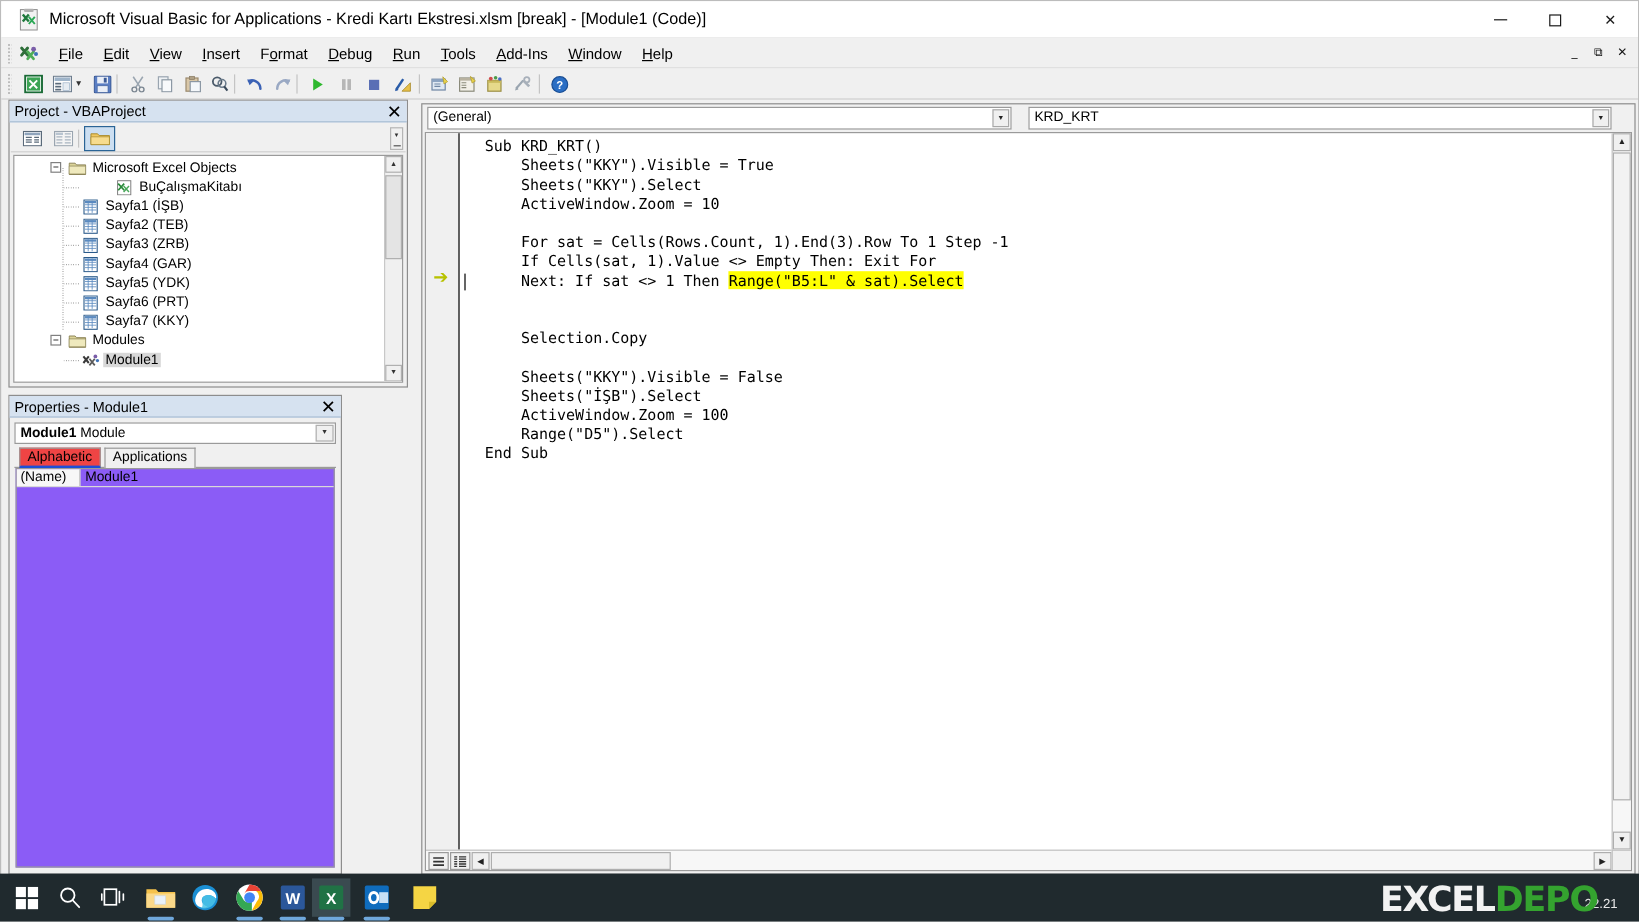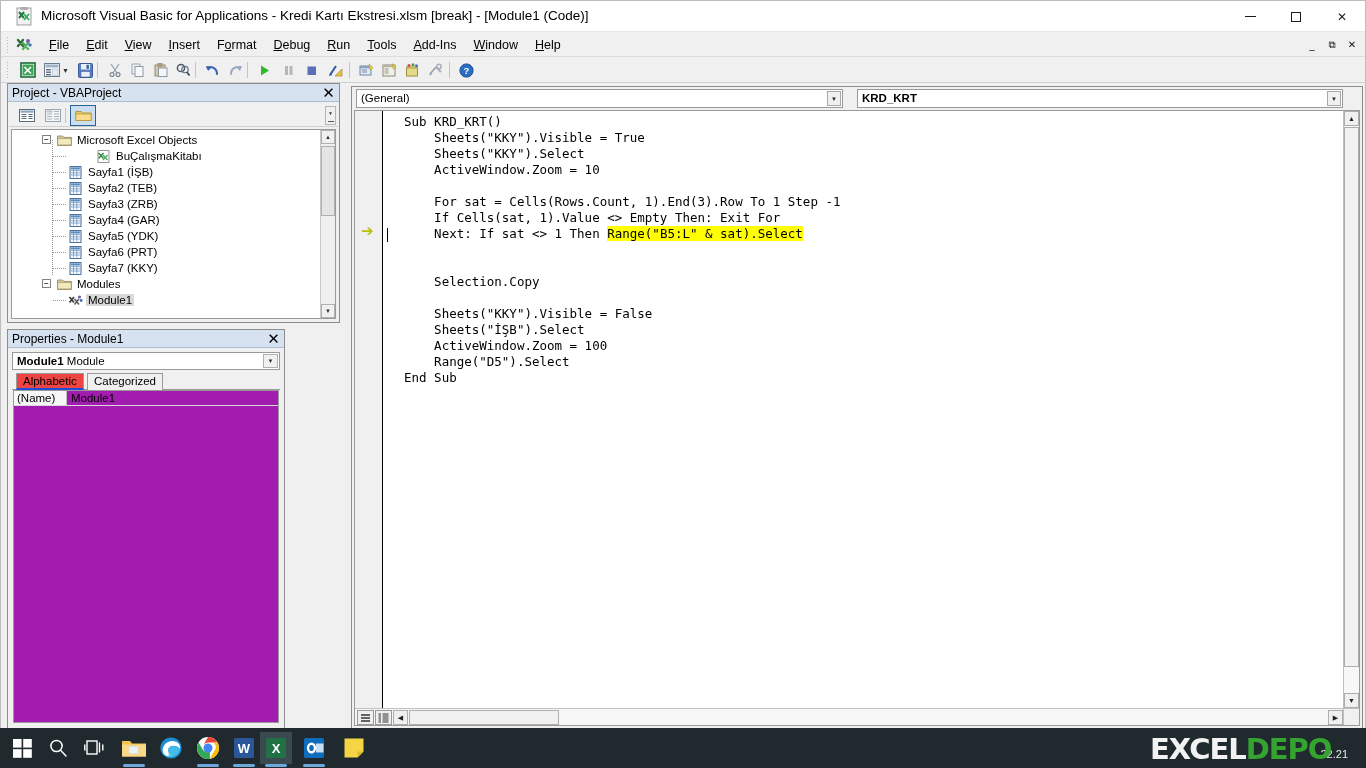--- a/index.html
+++ b/index.html
@@ -235,21 +235,21 @@
     border-bottom:1px solid #9a9a9a;
   }
   .ptab {
     position:absolute; top:0; height:17px;
     background:#f0f0f0; border:1px solid #9a9a9a; border-bottom:none;
     font-size:11.5px; color:#000; padding:1px 6px; cursor:default;
   }
   .ptab.active { background:#ef4444; z-index:2; border-bottom:2px solid #1d4ed8; }
   .props-grid {
     position:absolute; left:5px; top:60px; right:5px; bottom:5px;
-    background:#a21caf; border:1px solid #9a9a9a;
+    background:#8b5cf6; border:1px solid #9a9a9a;
   }
   .pg-row { display:flex; height:15px; border-bottom:1px solid #d9d9d9; }
   .pg-name {
     width:53px; flex:0 0 auto;
     font-size:11.5px; color:#000; padding:1px 3px;
     border-right:1px solid #c0c0c0; background:#f7f7f7;
     white-space:nowrap;
   }
   .pg-val {
     flex:1; font-size:11.5px; color:#000; padding:1px 4px;
@@ -264,21 +264,21 @@
   .code-combos {
     position:absolute; left:1px; top:1px; right:1px; height:21px;
     background:#f0f0f0;
   }
   .ccombo {
     position:absolute; top:1px; height:19px;
     background:#ffffff; border:1px solid #9a9a9a;
     font-size:11.5px; color:#000; padding:2px 4px; white-space:nowrap;
   }
   .ccombo-left { left:3px; width:487px; }
-  .ccombo-right { left:504px; width:486px;font-weight:bold; }
+  .ccombo-right { left:504px; width:486px; }
   .ccombo-btn {
     position:absolute; right:1px; top:1px; width:14px; height:15px;
     background:#f0f0f0; border:1px solid #a8a8a8;
     display:flex; align-items:center; justify-content:center;
     font-size:6px; color:#222; cursor:default;
   }
 
   .code-body {
     position:absolute; left:2px; top:23px; right:2px; bottom:2px;
     background:#ffffff; border:1px solid #9a9a9a;
@@ -739,21 +739,21 @@
       <div class="panel-close">✕</div>
 
       <div class="props-combo">
         <b>Module1</b>
         <span>Module</span>
         <div class="props-combo-btn">▼</div>
       </div>
 
       <div class="props-tabs">
         <div class="ptab active" style="left:4px;">Alphabetic</div>
-        <div class="ptab" style="left:75px;">Categorized</div>
+        <div class="ptab" style="left:75px;">Applications</div>
       </div>
 
       <div class="props-grid">
         <div class="pg-row">
           <div class="pg-name">(Name)</div>
           <div class="pg-val">Module1</div>
         </div>
       </div>
     </div>
 

